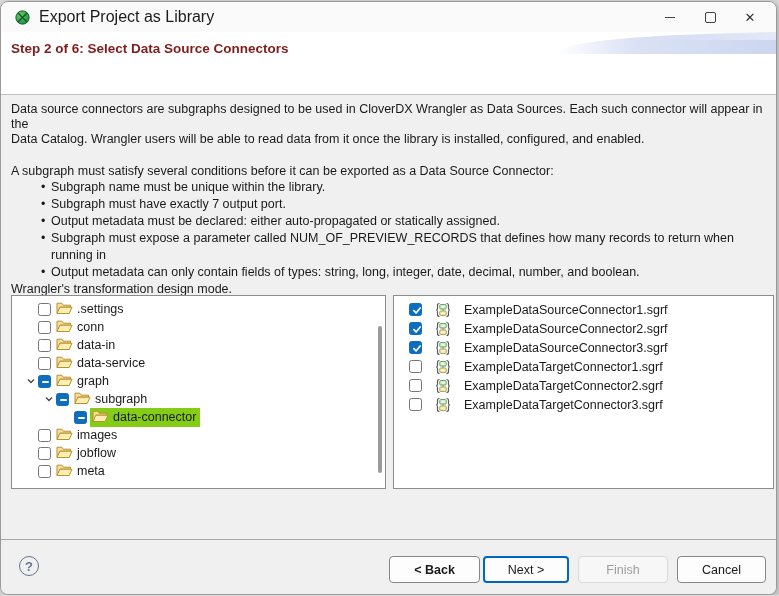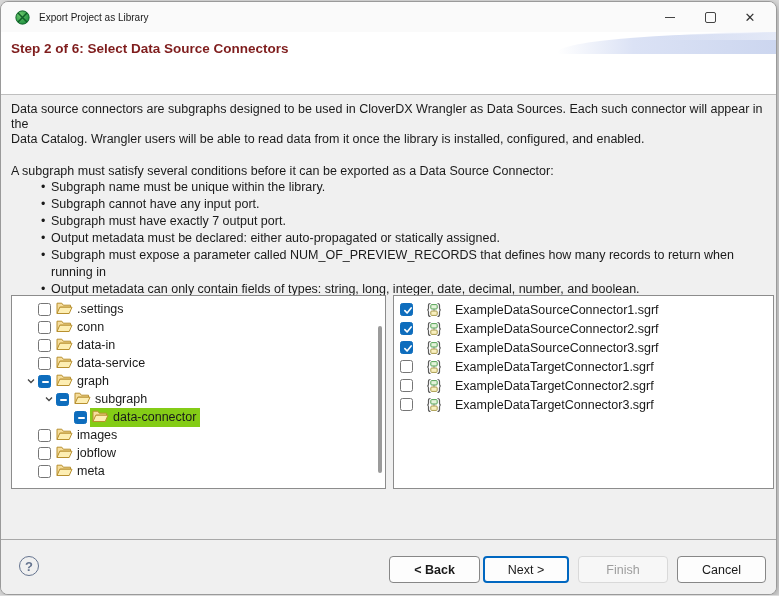--- a/index.html
+++ b/index.html
@@ -2,21 +2,21 @@
 <html style="--accent: #0e6dbd; --next-border: #0067c0;"><head>
 <meta charset="utf-8">
 <style>
   html,body{margin:0;padding:0;background:#dcdcdc;font-family:"Liberation Sans",sans-serif;}
   .dialog{position:relative;width:777px;height:594px;margin:1px 0 0 0;background:#f0f0f0;
     border:1px solid #9a9a9a;border-radius:8px;overflow:hidden;box-sizing:border-box;
     box-shadow:2px 2px 8px rgba(0,0,0,.25);color:#1a1a1a;}
   
   .titlebar{position:absolute;left:0;top:0;right:0;height:30px;background:#fafafa;display:flex;align-items:center;}
   .titlebar .appicon{margin:0 9px 0 14px;display:flex;}
-  .titlebar .title{font-size:10px;color:#1b1b1b;}
+  .titlebar .title{font-size:16px;color:#1b1b1b;}
   .winbtns{position:absolute;right:6px;top:0;height:30px;display:flex;align-items:center;}
   .winbtn{width:40px;height:30px;display:flex;align-items:center;justify-content:center;cursor:default;}
   .glyph-min{width:10px;height:1px;background:#444;display:block;}
   .glyph-max{width:9px;height:9px;border:1px solid #444;border-radius:2px;display:block;}
   .glyph-close{font-size:13px;color:#333;line-height:1;}
   
   .banner{position:absolute;left:0;top:30px;right:0;height:62px;background:#ffffff;border-bottom:1px solid #bfbfbf;}
   .banner .swoosh{position:absolute;right:0;top:1px;width:219px;height:21px;
     background:linear-gradient(to right, rgba(210,219,243,0) 0%, #dbe2f5 35%, #ccd6ef 100%);
     border-top-left-radius:100% 95%;}
@@ -37,21 +37,21 @@
   .trow{height:18px;display:flex;align-items:center;font-size:12.5px;white-space:nowrap;}
   .trow .spacer{display:inline-block;width:14px;height:10px;flex:none;}
   .trow .chev{display:inline-block;width:14px;flex:none;display:flex;align-items:center;justify-content:center;}
   .cb{display:inline-block;width:13px;height:13px;box-sizing:border-box;border:1px solid #767676;border-radius:2.5px;
     background:#fff;flex:none;position:relative;}
   .cb.partial,.cb.checked{background:var(--accent,#0e6dbd);border-color:var(--accent,#0e6dbd);}
   .cb.partial .bar{position:absolute;left:3px;top:5.5px;width:7px;height:2px;background:#fff;border-radius:1px;}
   .cb .chk{position:absolute;left:1.5px;top:2px;}
   .ilabel{display:flex;align-items:center;gap:4px;padding:1px 4px 1px 2px;margin-left:3px;}
   .ilabel.selected{background:#84cc16;}
-  .frow{height:19px;display:flex;align-items:center;font-size:12.5px;padding-left:6px;gap:13px;white-space:nowrap;}
+  .frow{height:19px;display:flex;align-items:center;font-size:12.5px;padding-left:15px;gap:13px;white-space:nowrap;}
   .file-rows{padding-top:4px;}
   .vscroll{position:absolute;right:3px;top:30px;width:4px;height:147px;background:#9b9b9b;border-radius:2px;}
   
   .footer{position:absolute;left:0;right:0;bottom:0;height:54px;border-top:1px solid #a8a8a8;background:#f0f0f0;}
   .helpbtn{position:absolute;left:18px;top:16px;width:20px;height:20px;border:1.7px solid #65748f;border-radius:50%;
     color:#65748f;font-weight:bold;font-size:13px;display:flex;align-items:center;justify-content:center;box-sizing:border-box;}
   .btn{position:absolute;top:16px;height:27px;box-sizing:border-box;background:#fdfdfd;border:1px solid #878787;
     border-radius:4px;font-size:12.5px;font-family:"Liberation Sans",sans-serif;color:#1a1a1a;padding:0;}
   .btn.back{left:388px;width:91px;font-weight:bold;}
   .btn.next{left:482px;width:86px;border:2px solid var(--next-border,#0067c0);}
@@ -96,21 +96,20 @@
     <div class="step-title">Step 2 of 6: Select Data Source Connectors</div>
   </div>
 
   <div class="desc">
     <div>Data source connectors are subgraphs designed to be used in CloverDX Wrangler as Data Sources. Each such connector will appear in the</div>
     <div>Data Catalog. Wrangler users will be able to read data from it once the library is installed, configured, and enabled.</div>
     <div class="gap"></div>
     <div>A subgraph must satisfy several conditions before it can be exported as a Data Source Connector:</div>
     <div id="bullets">
         <div class="bullet-line">Subgraph name must be unique within the library.</div>
-        <div class="bullet-line">Subgraph cannot have any input port.</div>
         <div class="bullet-line">Subgraph must have exactly 7 output port.</div>
         <div class="bullet-line">Output metadata must be declared: either auto-propagated or statically assigned.</div>
         <div class="bullet-line">Subgraph must expose a parameter called NUM_OF_PREVIEW_RECORDS that defines how many records to return when running in</div>
         <div class="bullet-line">Output metadata can only contain fields of types: string, long, integer, date, decimal, number, and boolean.</div>
       </div>
     <div class="cont-line">Wrangler's transformation design mode.</div>
   </div>
 
   <div class="panel tree">
     <div class="tree-rows" id="tree-rows">

